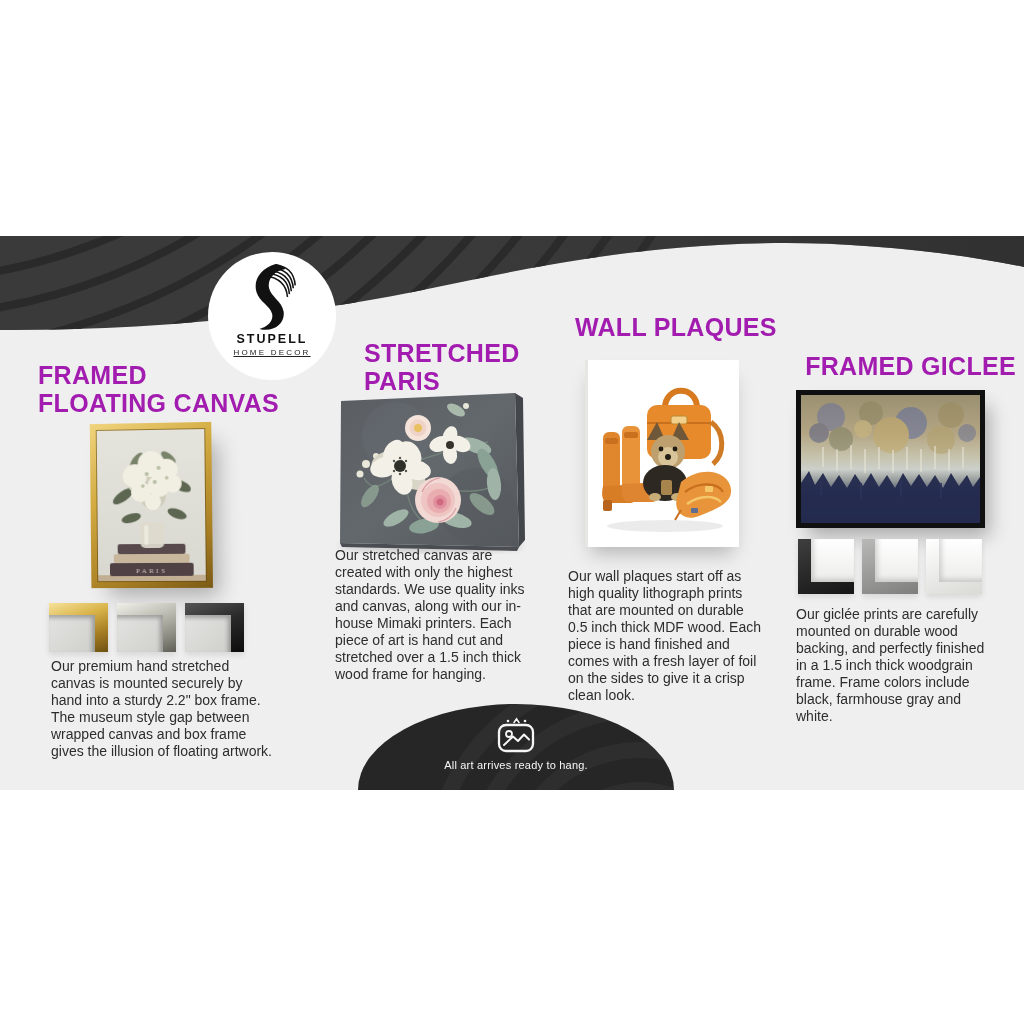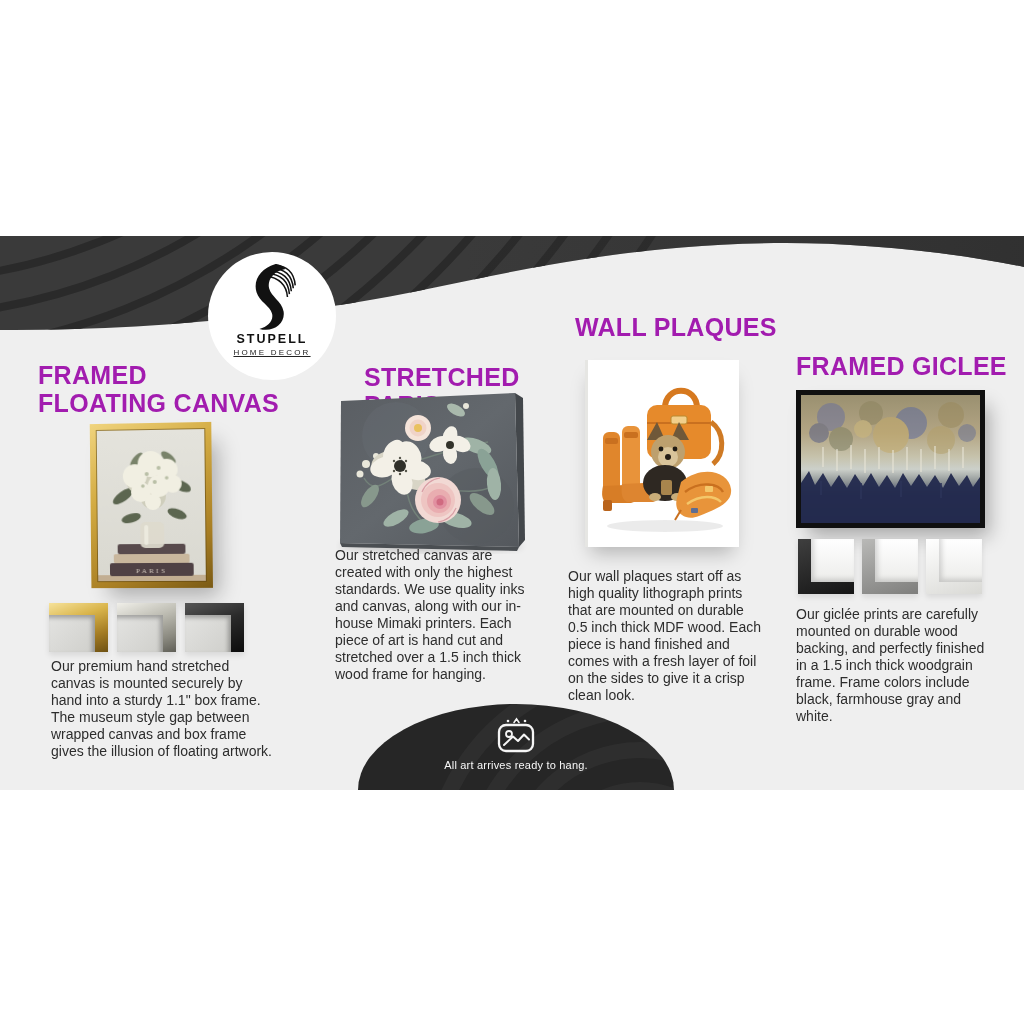--- a/index.html
+++ b/index.html
@@ -194,23 +194,23 @@
         <div class="cv"></div>
       </div>
     <div class="sw1 sw-silver" title="silver">
         <div class="cv"></div>
       </div>
     <div class="sw1 sw-black" title="black">
         <div class="cv"></div>
       </div>
   </div>
 
-  <p class="para" style="left:51px;top:658px;width:222px;margin:0;">Our premium hand stretched canvas is mounted securely by hand into a sturdy 1.1" box frame. The museum style gap between wrapped canvas and box frame gives the illusion of floating artwork.</p>
-
-  <div class="hd" style="left:364px;top:339px;width:200px;margin-top:24px;">
+  <p class="para" style="left:51px;top:658px;width:222px;margin:0;">Our premium hand stretched canvas is mounted securely by hand into a sturdy 2.2" box frame. The museum style gap between wrapped canvas and box frame gives the illusion of floating artwork.</p>
+
+  <div class="hd" style="left:364px;top:339px;width:200px;">
     <span style="display:block;">STRETCHED</span>
     <span style="display:block;">PARIS</span>
   </div>
 
   <div class="sc-wrap">
     <svg width="200" height="168" viewBox="0 0 200 168">
       <defs>
         <linearGradient id="cnvG" x1="0" y1="0" x2="1" y2="1">
           <stop offset="0" stop-color="#5a5e63"></stop>
             <stop offset="0.5" stop-color="#63686d"></stop>
@@ -351,21 +351,21 @@
         <path d="M102,144 C116,134 130,136 136,142" fill="none" stroke="#f4c76a" stroke-width="2.4"></path>
         <rect x="120" y="126" width="8" height="6" rx="1" fill="#f4c76a"></rect>
         <rect x="106" y="148" width="7" height="5" rx="1" fill="#3b63a8" opacity="0.8"></rect>
         <path d="M96,150 L90,160" stroke="#c9701f" stroke-width="2"></path>
       </g>
     </svg>
   </div>
 
   <p class="para" style="left:568px;top:568px;width:198px;margin:0;">Our wall plaques start off as high quality lithograph prints that are mounted on durable 0.5 inch thick MDF wood. Each piece is hand finished and comes with a fresh layer of foil on the sides to give it a crisp clean look.</p>
 
-  <div class="hd" style="left:796px;top:352px;width:220px;">FRAMED GICLEE</div>
+  <div class="hd" style="left:796px;top:352px;width:220px;text-align:right;">FRAMED GICLEE</div>
 
   <div class="giclee">
     <svg width="179" height="128" viewBox="0 0 179 128" style="position:absolute;left:0;top:0;">
       <defs>
         <linearGradient id="gicG" x1="0" y1="0" x2="0" y2="1">
           <stop offset="0" stop-color="#9a9070"></stop>
             <stop offset="0.3" stop-color="#b3a584"></stop>
           <stop offset="0.48" stop-color="#c6c2ab"></stop>
             <stop offset="0.58" stop-color="#ccd0ca"></stop>
           <stop offset="0.68" stop-color="#8e9495"></stop>

